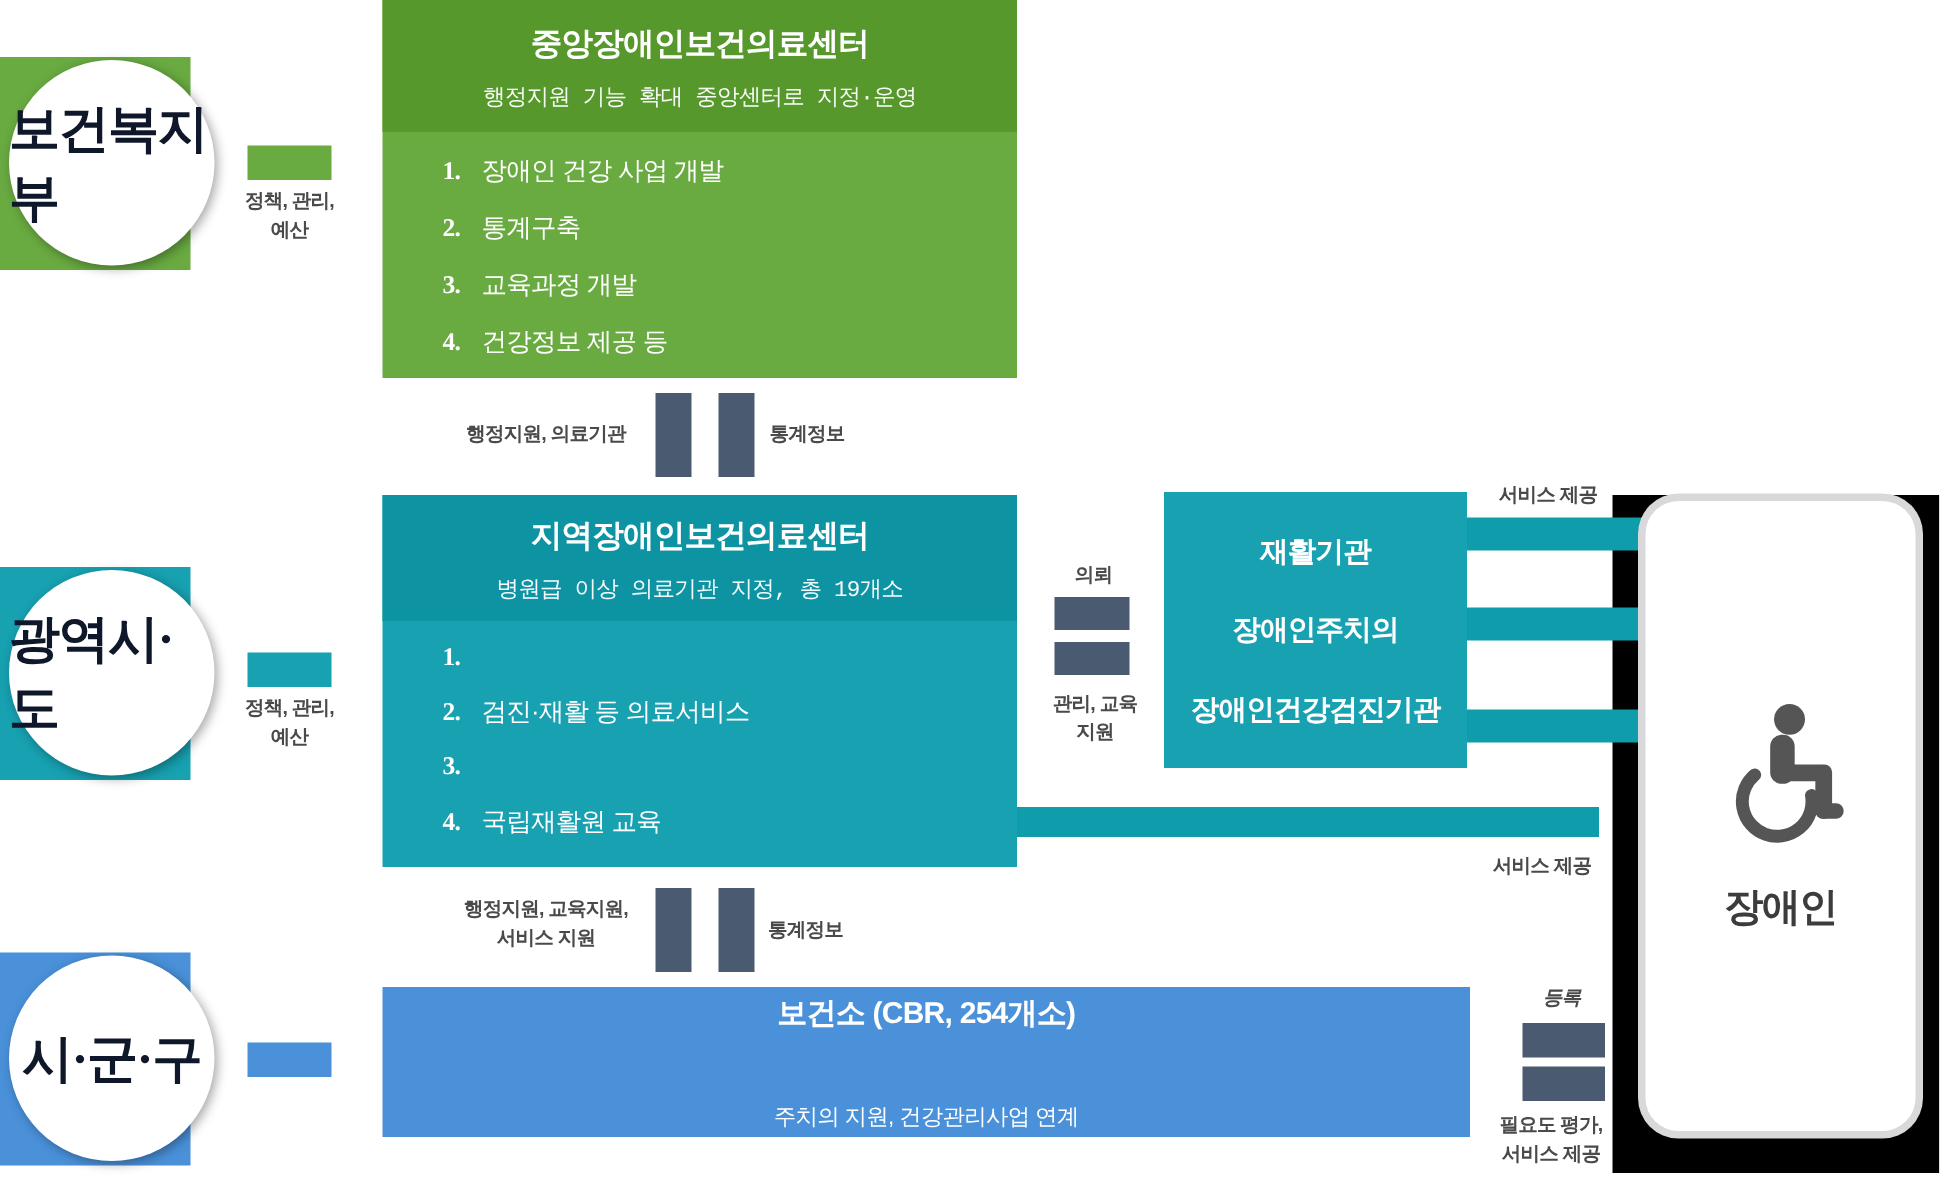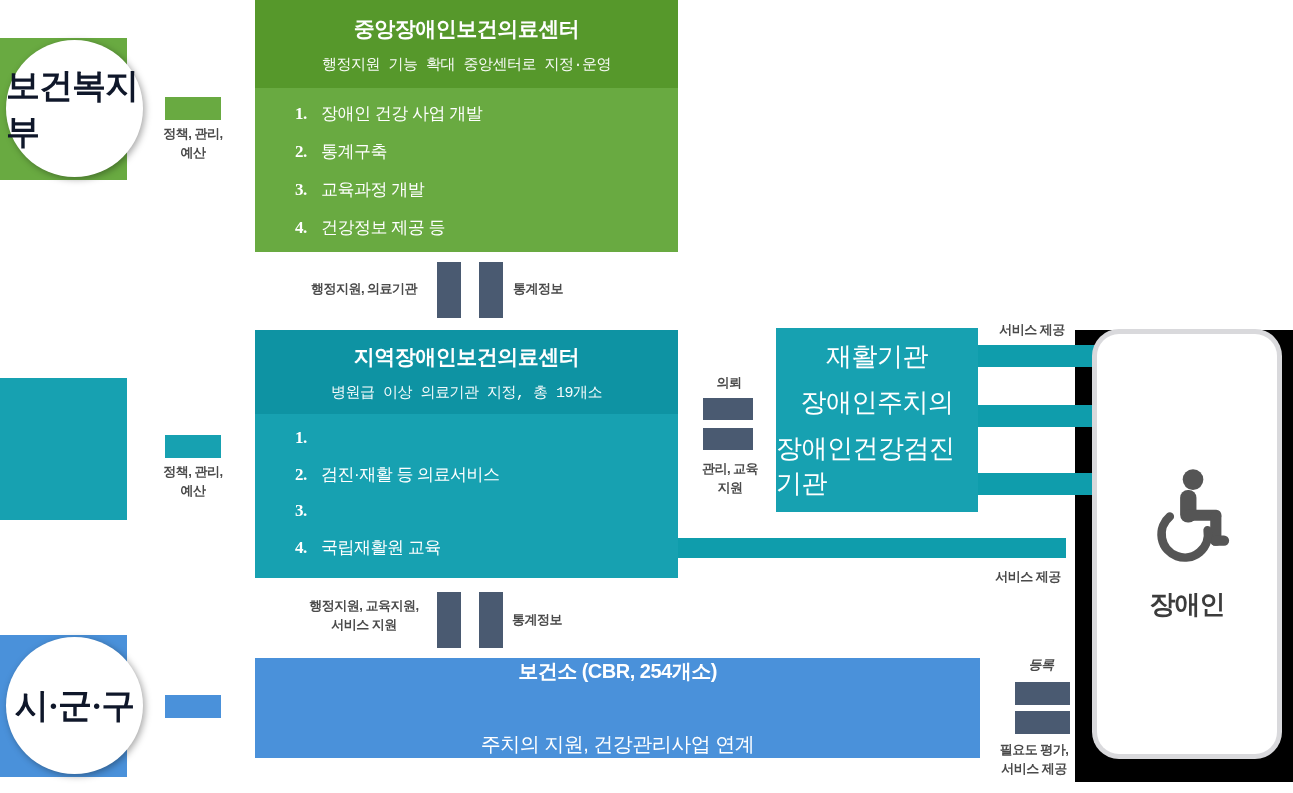--- a/index.html
+++ b/index.html
@@ -53,37 +53,37 @@
   .box-subtitle{font-size:15px;letter-spacing:-0.5px;color:rgba(255,255,255,0.96);}
   .box-list{padding:14px 0 0 40px;}
   .list-row{display:flex;align-items:baseline;margin-bottom:15px;font-size:17px;letter-spacing:-0.5px;}
   .list-num{font-weight:bold;width:26px;flex:none;font-family:"Liberation Serif","DejaVu Serif",serif;}
   
   .box-health{
     position:absolute;left:255px;top:658px;width:725px;height:100px;background:#4a91da;color:#fff;
     display:flex;flex-direction:column;align-items:center;justify-content:center;gap:9px;
   }
   .health-title{font-size:20px;font-weight:bold;letter-spacing:-0.5px;}
-  .health-sub{font-size:20px;letter-spacing:-0.5px;margin-top:37px;}
+  .health-sub{font-size:15px;letter-spacing:-0.5px;margin-top:37px;}
   
   .vbar{position:absolute;width:24px;height:56px;background:#4a5a71;}
   .v1a{left:437px;top:262px;}.v1b{left:479px;top:262px;}
   .v2a{left:437px;top:592px;}.v2b{left:479px;top:592px;}
   
   .hbar{position:absolute;background:#4a5a71;}
   .ref1{left:703px;top:398px;width:50px;height:22px;}
   .ref2{left:703px;top:428px;width:50px;height:22px;}
   .reg1{left:1015px;top:682px;width:55px;height:23px;}
   .reg2{left:1015px;top:711px;width:55px;height:23px;}
   
   .partner-box{
     position:absolute;left:776px;top:328px;width:202px;height:184px;background:#17a1b1;color:#fff;
     display:flex;flex-direction:column;justify-content:space-evenly;align-items:center;
   }
-  .partner-item{font-size:26px;font-weight:normal;letter-spacing:-0.5px;}
+  .partner-item{font-size:19px;font-weight:bold;letter-spacing:-0.5px;}
   
   .tbar{position:absolute;height:22px;background:#0f9dac;z-index:2;}
   .t1{left:978px;top:345px;width:117px;}
   .t2{left:978px;top:405px;width:117px;}
   .t3{left:978px;top:473px;width:117px;}
   .tlong{left:678px;top:538px;width:388px;height:20px;background:#0f9dac;position:absolute;}
   
   .black-backdrop{position:absolute;left:1075px;top:330px;width:218px;height:452px;background:#000;z-index:1;}
   .person-card{
     position:absolute;left:1097px;top:334px;width:180px;height:420px;background:#fff;border-radius:22px;
@@ -99,20 +99,23 @@
 
   <div class="gov-square sq-green"></div>
   <div class="gov-circle c1">
     <span>보건복지부</span>
   </div>
   <div class="harrow ha-green"></div>
   <div class="clabel lb1">정책, 관리,
 예산</div>
 
   <div class="gov-square sq-teal"></div>
+  <div class="gov-circle c2">
+    <span>광역시·도</span>
+  </div>
   <div class="harrow ha-teal"></div>
   <div class="clabel lb2">정책, 관리,
 예산</div>
 
   <div class="gov-square sq-blue"></div>
   <div class="gov-circle c3">
     <span>시·군·구</span>
   </div>
   <div class="harrow ha-blue"></div>
 

